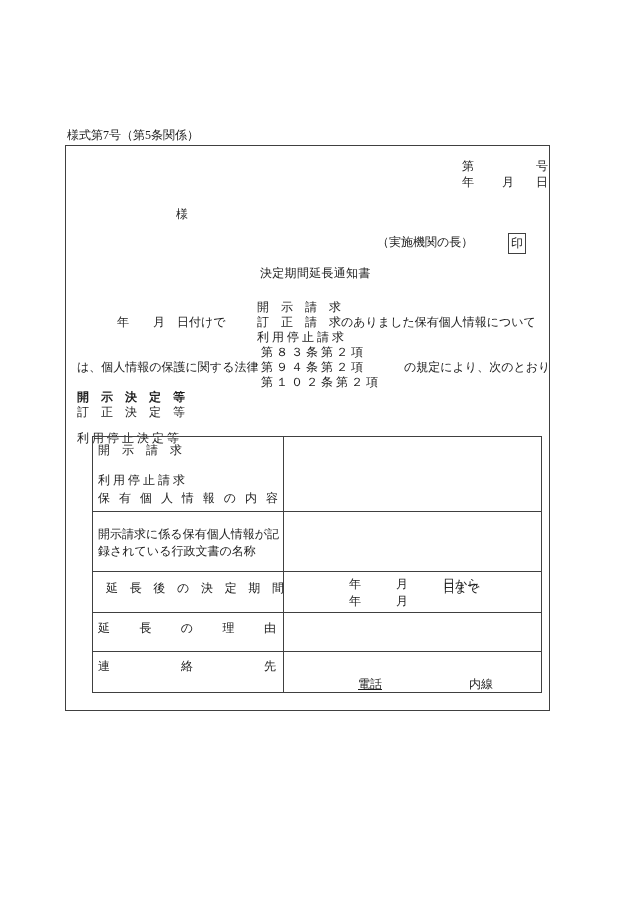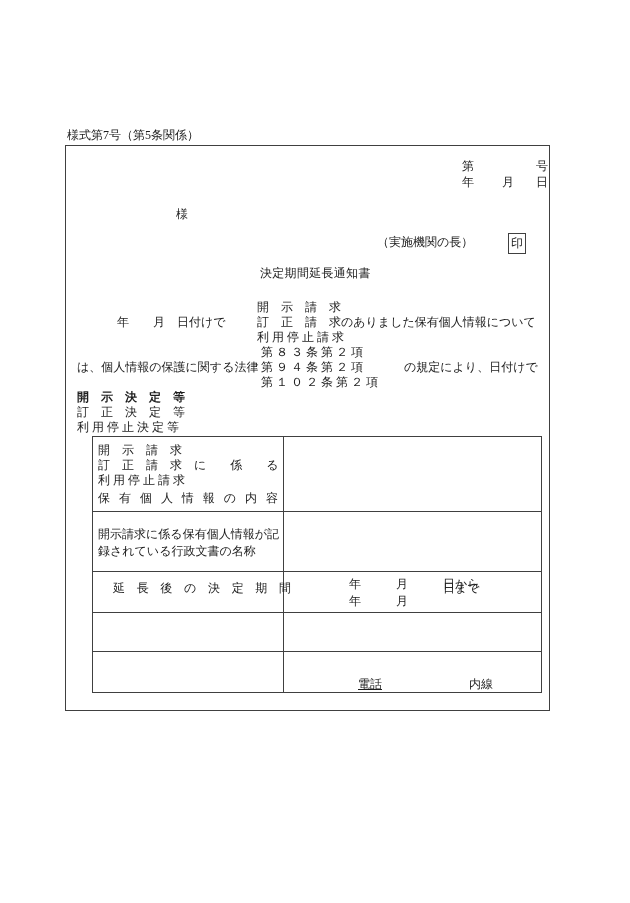--- a/index.html
+++ b/index.html
@@ -91,51 +91,52 @@
   <span class="abs" style="left:117px; top:268px;">年　　月　日付けで</span>
   <span class="abs" style="left:257px; top:268px;">訂　正　請　求</span>
   <span class="abs" style="left:341px; top:268px;">のありました保有個人情報について</span>
 
   <span class="abs" style="left:257px; top:283px;">利 用 停 止 請 求</span>
 
   <span class="abs" style="left:261px; top:298px;">第 ８ ３ 条 第 ２ 項</span>
 
   <span class="abs" style="left:77px; top:313px;">は、個人情報の保護に関する法律</span>
   <span class="abs" style="left:261px; top:313px;">第 ９ ４ 条 第 ２ 項</span>
-  <span class="abs" style="left:404px; top:313px;">の規定により、日付けで</span>
+  <span class="abs" style="left:404px; top:313px;">の規定により、次のとおり</span>
 
   <span class="abs" style="left:261px; top:328px;">第 １ ０ ２ 条 第 ２ 項</span>
 
   <span class="abs" style="left:77px; top:343px;font-weight:bold;">開　示　決　定　等</span>
   <span class="abs" style="left:77px; top:358px;">訂　正　決　定　等</span>
-  <span class="abs" style="left:77px; top:373px;text-align:center;">利 用 停 止 決 定 等</span>
+  <span class="abs" style="left:77px; top:384px;text-align:center;">利 用 停 止 決 定 等</span>
 
   <div class="ntable">
     <div class="vline"></div>
     <div class="hline" style="top:74px;"></div>
     <div class="hline" style="top:134px;"></div>
     <div class="hline" style="top:175px;"></div>
     <div class="hline" style="top:214px;"></div>
 
     <div class="abs" style="left:5px; top:7px;">開　示　請　求</div>
-    <div class="abs" style="left:5px; top:22px;">訂　正　請　求　に　　係　　る</div>
     <div class="abs" style="left:5px; top:37px;">利 用 停 止 請 求</div>
     <div class="abs jlast" style="left:5px; top:55px; width:180px;">保 有 個 人 情 報 の 内 容</div>
     <div class="abs" style="left:191px; top:1px; width:256px; height:72px;"></div>
 
     <div class="abs wrap-justify" style="left:5px; top:89px; width:181px;">開示請求に係る保有個人情報が記録されている行政文書の名称</div>
     <div class="abs" style="left:191px; top:75px; width:256px; height:58px;"></div>
 
-    <div class="abs jlast" style="left:20px; top:145px; width:178px;">延 長 後 の 決 定 期 間</div>
+    <div class="abs jlast" style="left:13px; top:145px; width:178px;">延 長 後 の 決 定 期 間</div>
     <span class="abs" style="left:256px; top:141px;">年</span>
     <span class="abs" style="left:303px; top:141px;">月</span>
     <span class="abs" style="left:350px; top:141px;">日から</span>
     <span class="abs" style="left:256px; top:158px;">年</span>
     <span class="abs" style="left:303px; top:158px;">月</span>
     <span class="abs" style="left:350px; top:145px;">日まで</span>
 
+    <div class="abs jlast" style="left:5px; top:185px; width:178px;">延 長 の 理 由</div>
     <div class="abs" style="left:191px; top:176px; width:256px; height:37px;"></div>
 
+    <div class="abs jlast" style="left:5px; top:223px; width:178px;">連 絡 先</div>
     <span class="abs" style="left:265px; top:241px;text-decoration:underline;">電話</span>
     <span class="abs" style="left:376px; top:241px;font-family:Liberation Serif, serif;">内線</span>
   </div>
 
 </div>
 
 </body></html>

